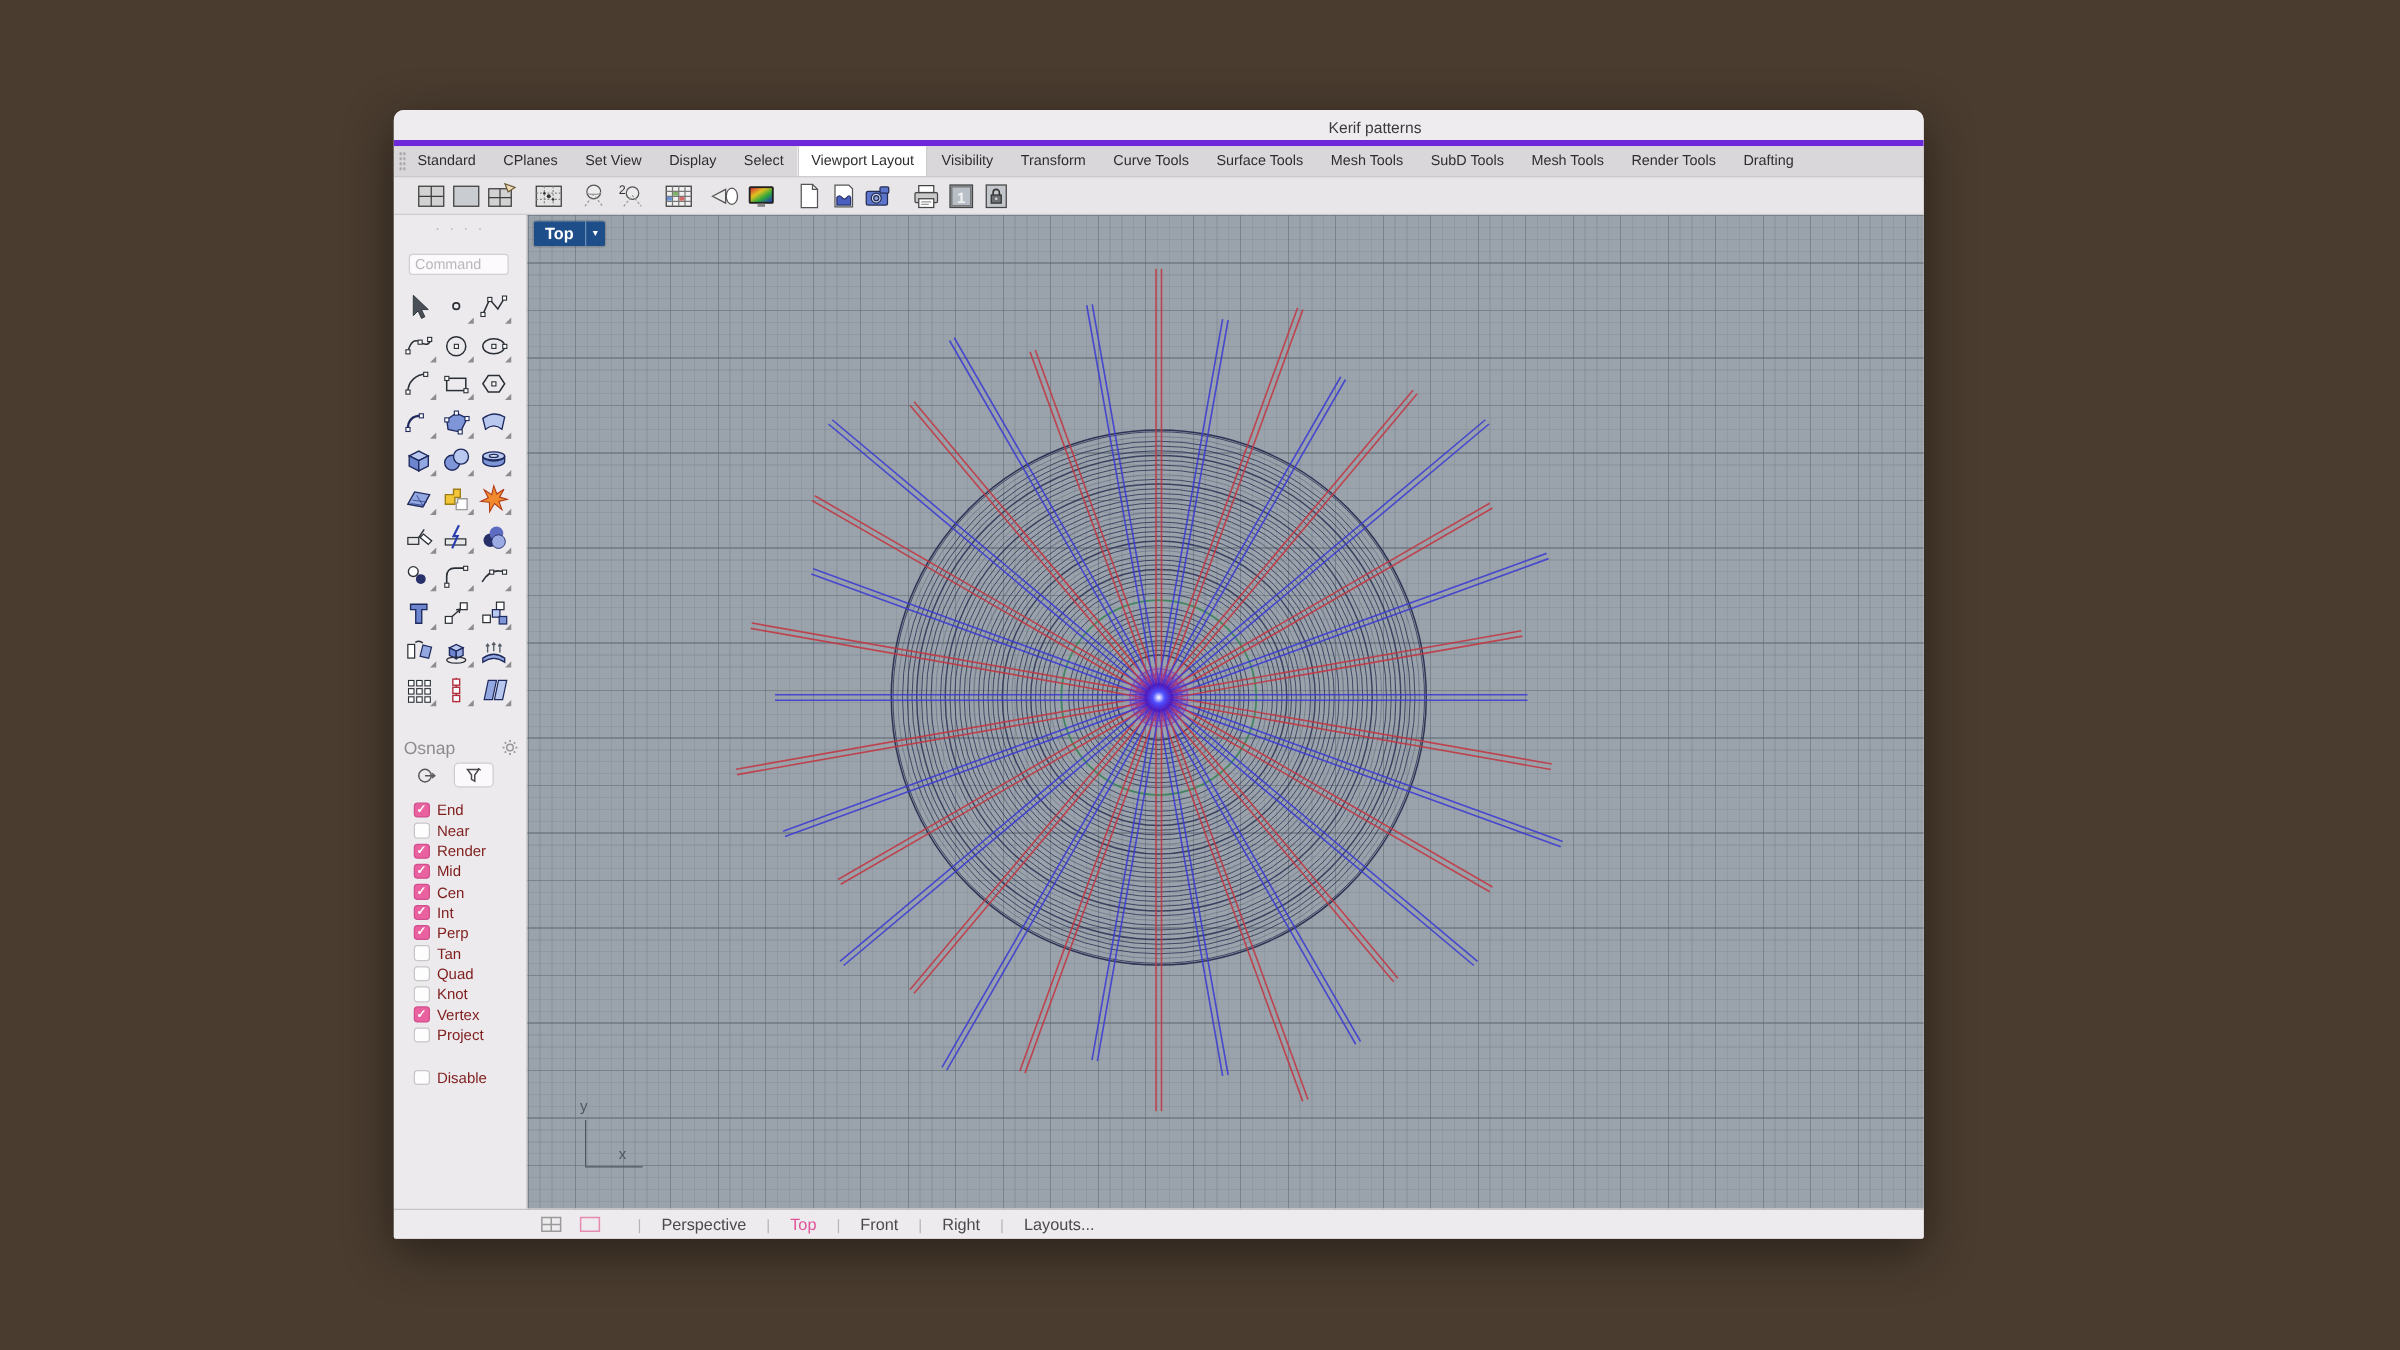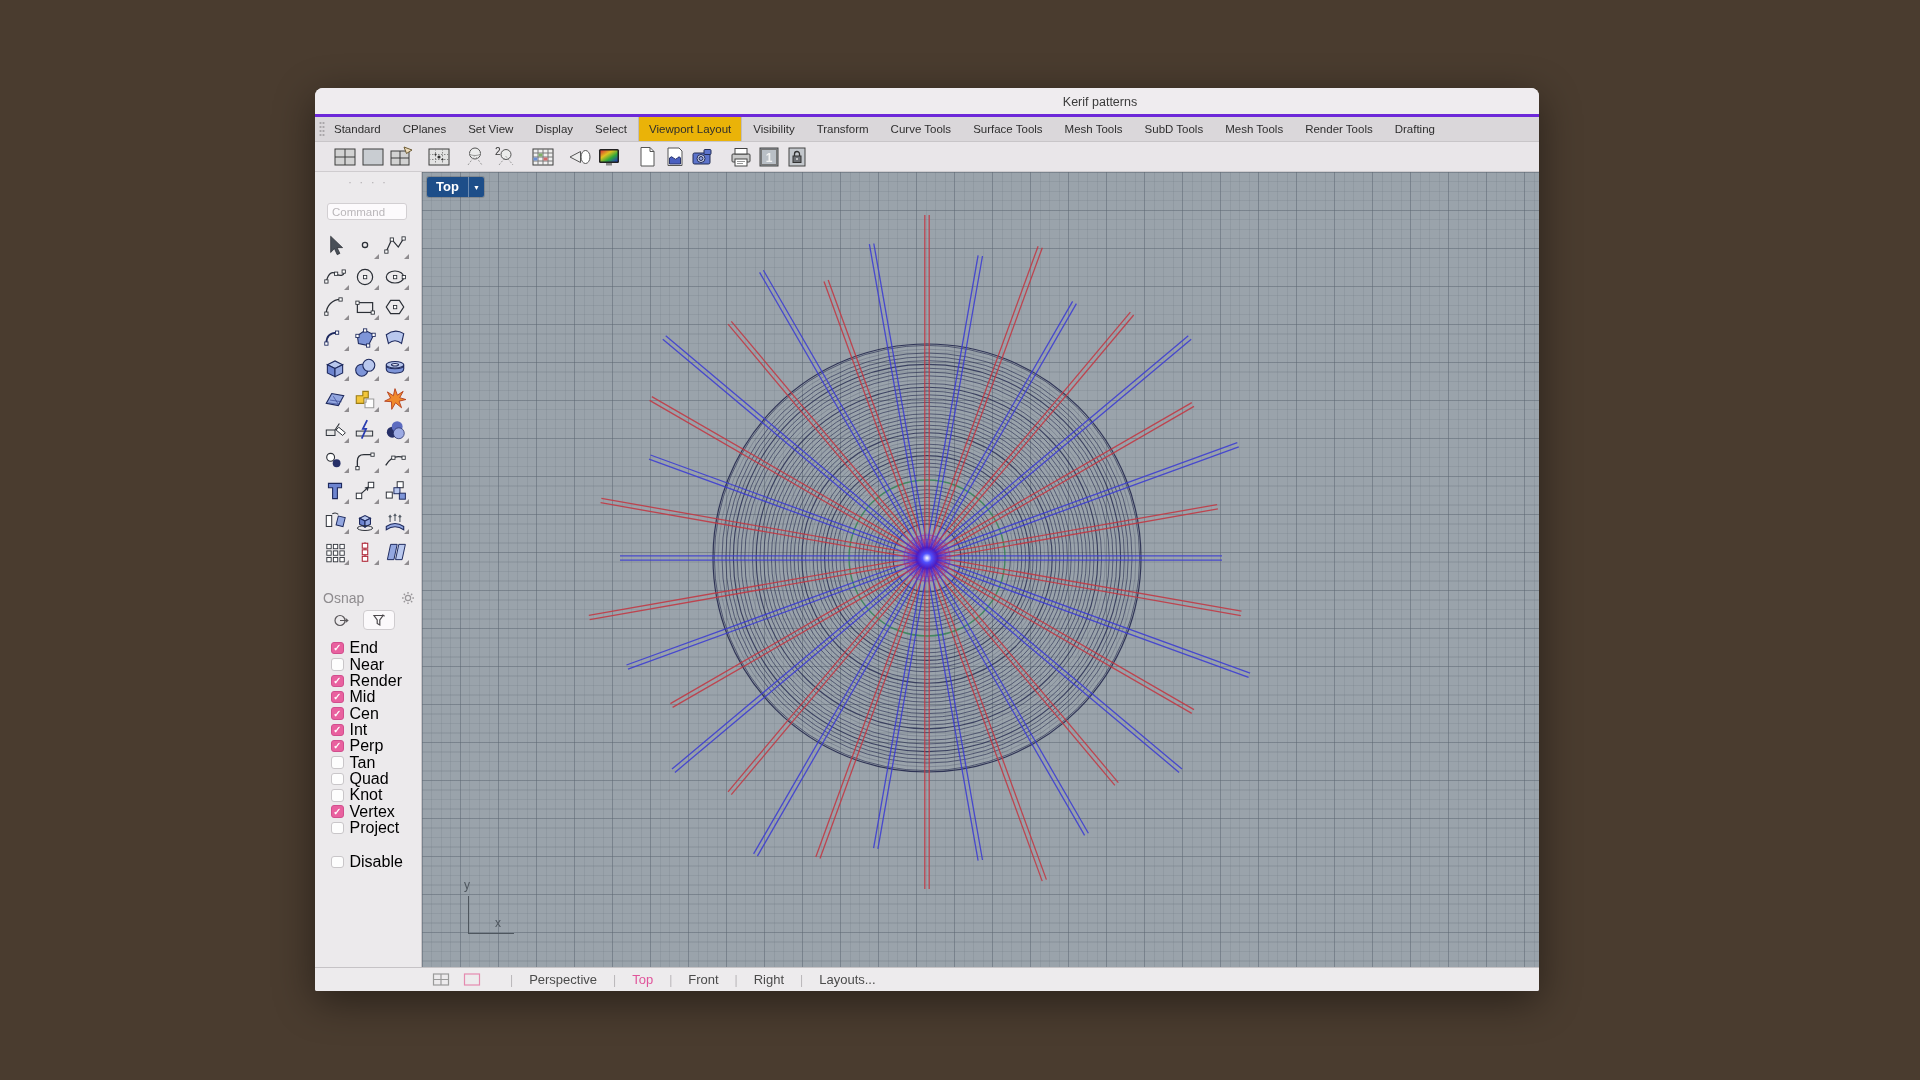--- a/index.html
+++ b/index.html
@@ -10,30 +10,30 @@
     position:relative; overflow:hidden;
     -webkit-font-smoothing:antialiased;
   }
   .window{
     position:absolute; left:315px; top:88px; width:1224px; height:903px;
     background:#ECE9EC; border-radius:8px 8px 2px 2px; overflow:hidden;
     box-shadow:0 10px 40px rgba(0,0,0,.45);
   }
   
   .titlebar{ position:absolute; left:0; top:0; width:100%; height:29px;
-    background:#EFECEF; border-bottom:3px solid #6d28d9;padding-left:23px; }
+    background:#EFECEF; border-bottom:5px solid #6d28d9;padding-left:23px; }
   .titlebar .title{ position:absolute; left:785px; top:7px; transform:translateX(-50%);
     font-size:12.5px; color:#3b3b3b; white-space:nowrap; }
   
   .tabbar{ position:absolute; left:0; top:29px; width:100%; height:25px;
     background:#DAD7DA; border-bottom:1px solid #C8C5C8;
     display:flex; align-items:stretch; padding-left:8px; overflow:hidden; }
   .tab{ padding:0 11px; font-size:11.5px; line-height:24px; color:#2e2e2e;
     white-space:nowrap; cursor:default; }
-  .tab.active{ background:#eab308; box-shadow:inset 1px 0 0 #bfbcbf, inset -1px 0 0 #bfbcbf; }
+  .tab.active{ background:#ffffff; box-shadow:inset 1px 0 0 #bfbcbf, inset -1px 0 0 #bfbcbf; }
   .bar-handle{ position:absolute; left:4px; top:33px; width:6px; height:16px;
     background-image:radial-gradient(circle, #a9a6a9 1px, transparent 1.2px);
     background-size:3px 4px; }
   
   .toolbar{ position:absolute; left:0; top:54px; width:100%; height:30px;
     background:#E9E6E9; border-bottom:1px solid #CFCCCF;
     display:flex; align-items:center; padding-left:16px; }
   .tb-icon{ width:28px; height:26px; display:flex; align-items:center; justify-content:center; }
   .tb-icon svg{ width:26px; height:24px; }
   .tb-gap{ width:10px; }
@@ -60,21 +60,21 @@
   .osnap-btns{ position:absolute; left:10px; top:438px; display:flex; gap:6px; }
   .os-btn{ width:32px; height:20px; display:flex; align-items:center; justify-content:center;
     border-radius:4px; }
   .os-btn.selected{ background:#FBF9FB; border:1px solid #CFCCCF; }
   .os-list{ position:absolute; left:16px; top:468px; }
   .os-row{ height:16.35px; display:flex; align-items:center; gap:6px; }
   .cb{ width:12.5px; height:12.5px; border-radius:3px; background:#FDFDFD;
     border:1px solid #C9C6C9; display:flex; align-items:center; justify-content:center;
     font-size:9.5px; font-weight:bold; color:#fff; line-height:1; flex:0 0 auto; }
   .cb.checked{ background:#E9619F; border-color:#D14F8E; }
-  .os-label{ font-size:16px; color:#000000; }
+  .os-label{ font-size:12px; color:#7f1d1d; }
   .disable-row{ position:absolute; left:16px; top:682px; }
   
   .viewport{ position:absolute; left:107px; top:0; width:1117px; height:795px;
     background-color:#9AA3AB;
     background-image:
       repeating-linear-gradient(to right,  rgba(90,100,112,.42) 0 1px, transparent 1px 38px),
       repeating-linear-gradient(to bottom, rgba(90,100,112,.42) 0 1px, transparent 1px 38px),
       repeating-linear-gradient(to right,  rgba(110,120,130,.22) 0 1px, transparent 1px 9.5px),
       repeating-linear-gradient(to bottom, rgba(110,120,130,.22) 0 1px, transparent 1px 9.5px);
     overflow:hidden; }

